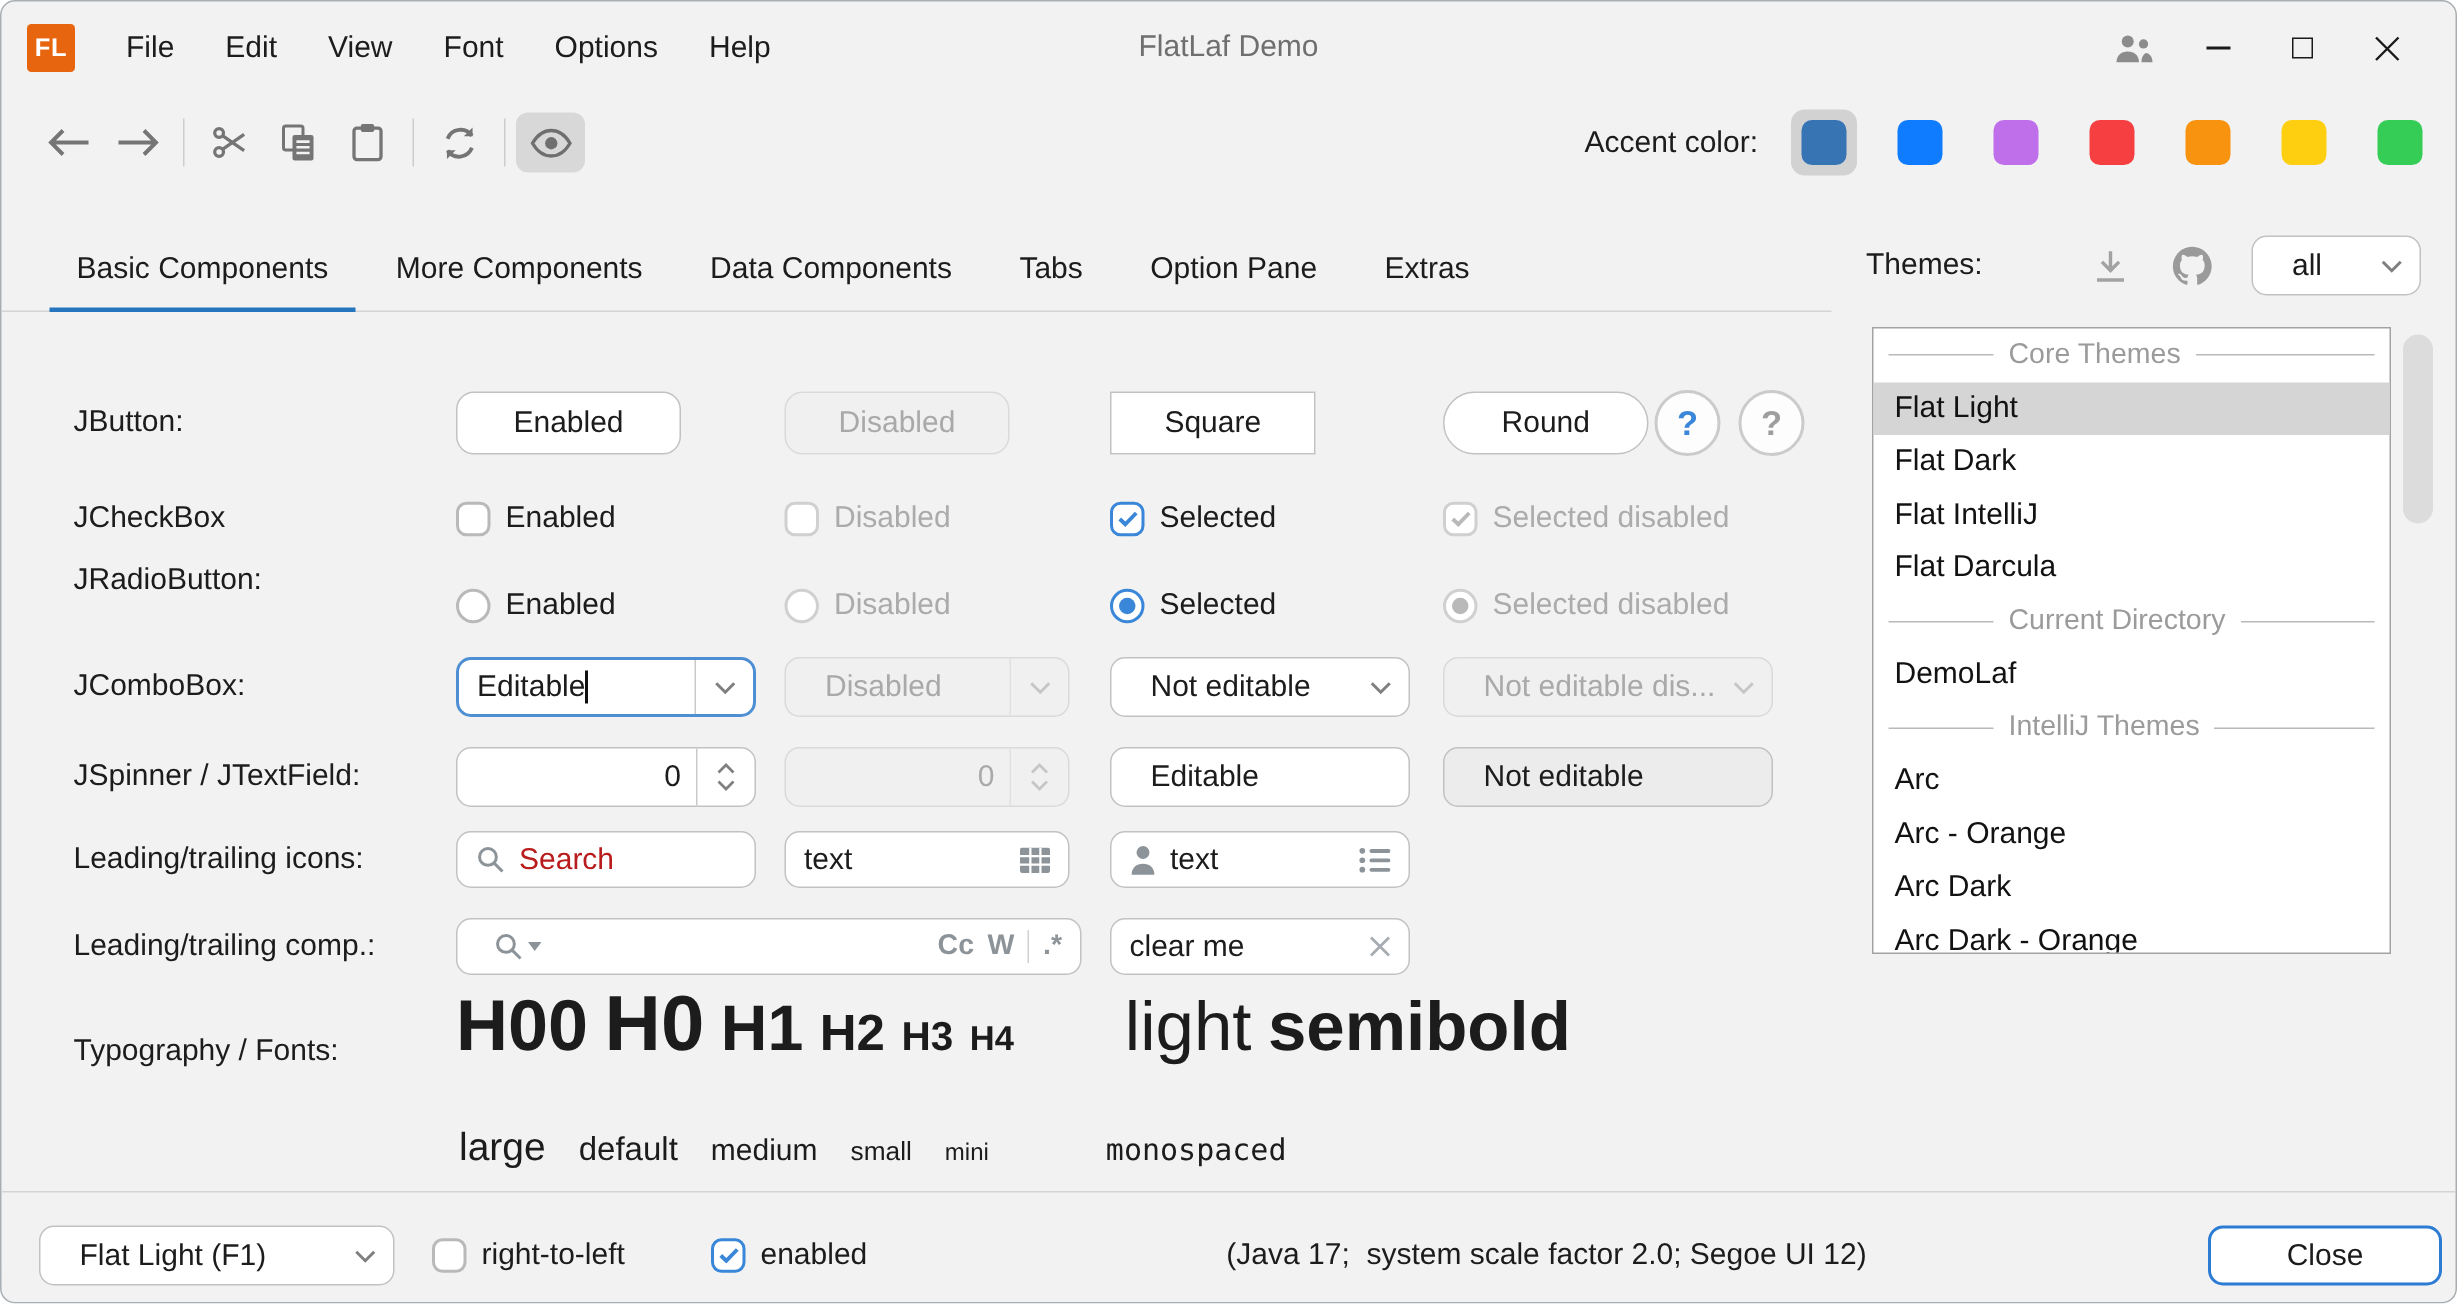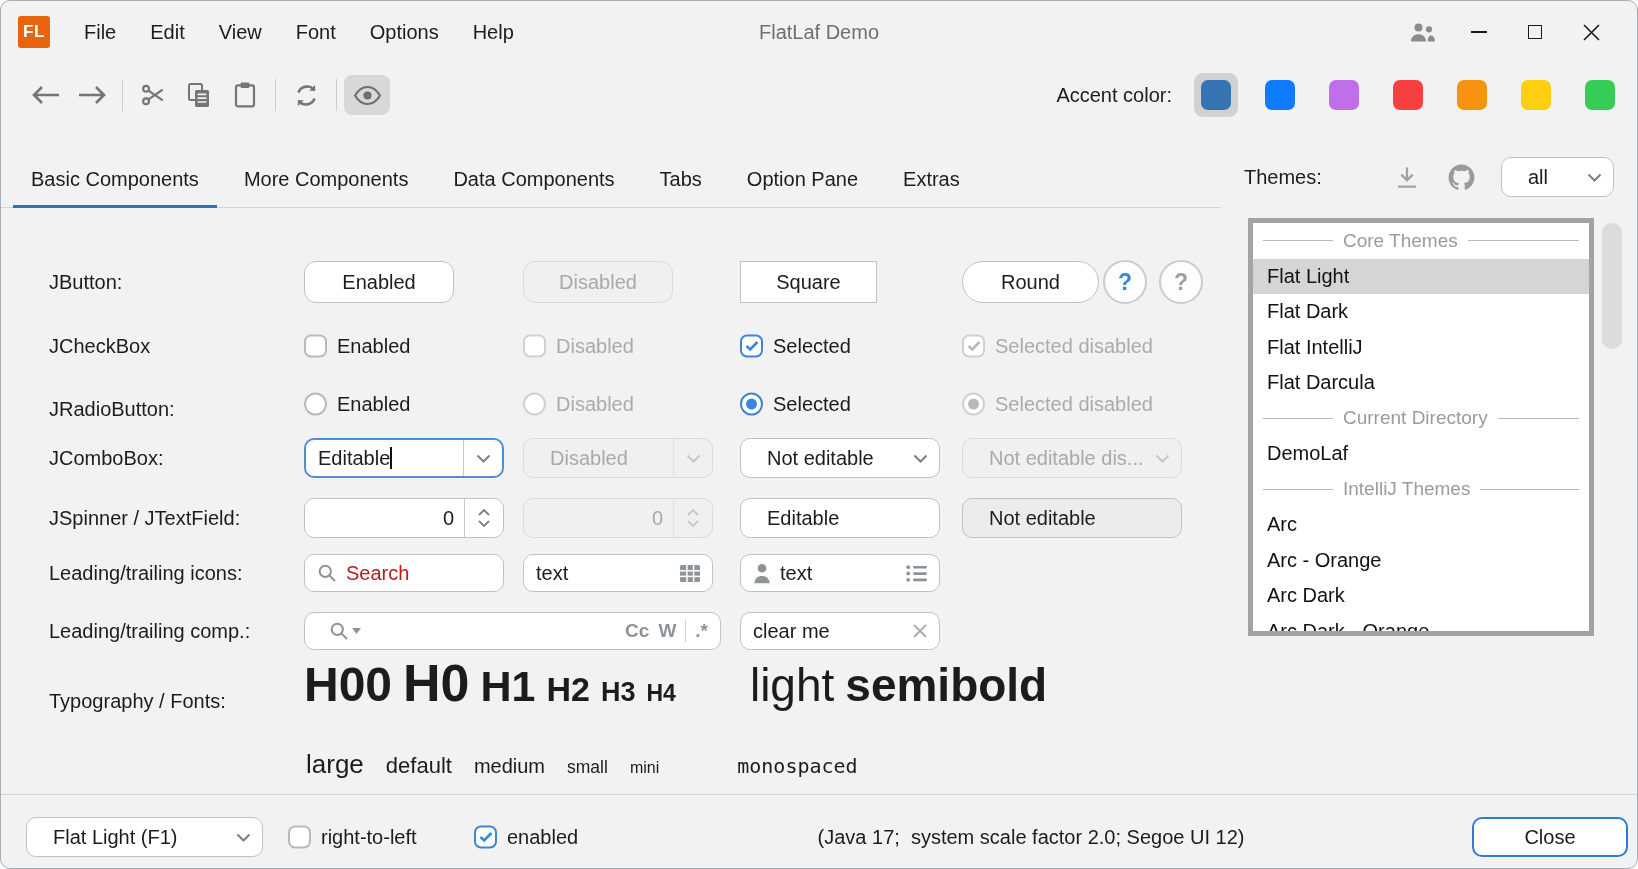--- a/index.html
+++ b/index.html
@@ -31,31 +31,31 @@
   .tb-btn.toggled{background:#d8d8d8;}
   .tb-sep{width:1px;height:32px;background:#cdcdcd;margin:0 7px;}
   .tb-right{position:absolute;right:15px;top:0;height:64px;display:flex;align-items:center;gap:20px;}
   .accent-label{font-size:20px;margin-right:2px;}
   .swatch-wrap{width:44px;height:44px;display:flex;align-items:center;justify-content:center;border-radius:9px;}
   .swatch-wrap.selected{background:#d2d2d2;}
   .swatch{width:30px;height:30px;border-radius:7px;}
 
   
   .tabsrow{position:absolute;left:0;top:150px;width:1220px;height:57px;border-bottom:1px solid #d4d4d4;
-           display:flex;align-items:stretch;padding-left:12px;gap:9px;}
+           display:flex;align-items:stretch;padding-left:32px;gap:9px;}
   .tab{display:flex;align-items:center;padding:0 18px;font-size:20px;position:relative;}
   .tab.selected::after{content:"";position:absolute;left:0;right:0;bottom:-1px;height:3px;background:#2676bf;}
 
   
   .themes-label{position:absolute;left:1243px;top:176px;transform:translateY(-50%);font-size:20px;}
   .icon-btn{position:absolute;top:176px;transform:translate(-50%,-50%);width:44px;height:40px;
             display:flex;align-items:center;justify-content:center;border-radius:8px;}
   .themes-filter{position:absolute;left:1500px;top:156px;width:113px;height:40px;}
   .themes-list{position:absolute;left:1247px;top:217px;width:346px;height:418px;background:#fff;
-               border:5px solid #a3a3a3;overflow:hidden;}
+               border:1px solid #a3a3a3;overflow:hidden;}
   .theme-item{height:35.5px;display:flex;align-items:center;padding-left:14px;font-size:20px;color:#121212;}
   .theme-item.selected{background:#d5d5d5;}
   .theme-sep{height:35.5px;display:flex;align-items:center;gap:10px;color:#9b9b9b;font-size:19px;padding:0 10px;}
   .theme-sep::before{content:"";height:1px;background:#b9b9b9;flex:0 0 70px;}
   .theme-sep::after{content:"";height:1px;background:#b9b9b9;flex:1;}
   .vscroll-thumb{position:absolute;left:1601px;top:222px;width:20px;height:126px;background:#dcdcdc;border-radius:10px;}
 
   
   .rowlabel{position:absolute;left:48px;transform:translateY(-50%);font-size:20px;white-space:nowrap;}
   .ctr{transform:translateY(-50%);} 
@@ -293,21 +293,21 @@
       <div class="theme-item">Arc Dark</div>
       <div class="theme-item">Arc Dark - Orange</div>
       <div class="theme-item">Carbon</div>
       <div class="theme-item">Cyan light</div>
       <div class="theme-item">Dark Flat</div>
     </div>
   <div class="vscroll-thumb"></div>
 
   <span class="rowlabel" style="top:281px;">JButton:</span>
   <span class="rowlabel" style="top:345px;">JCheckBox</span>
-  <span class="rowlabel" style="top:408px;">JRadioButton:</span>
+  <span class="rowlabel" style="top:386px;">JRadioButton:</span>
   <span class="rowlabel" style="top:457px;">JComboBox:</span>
   <span class="rowlabel" style="top:517px;">JSpinner / JTextField:</span>
   <span class="rowlabel" style="top:572px;">Leading/trailing icons:</span>
   <span class="rowlabel" style="top:630px;">Leading/trailing comp.:</span>
   <span class="rowlabel" style="top:700px;">Typography / Fonts:</span>
 
   <div class="abs ctr btn" style="left:303px;top:281px;width:150px;">Enabled</div>
   <div class="abs ctr btn disabled" style="left:522px;top:281px;width:150px;">Disabled</div>
   <div class="abs ctr btn square" style="left:739px;top:281px;width:137px;">Square</div>
   <div class="abs ctr btn round" style="left:961px;top:281px;width:137px;">Round</div>

